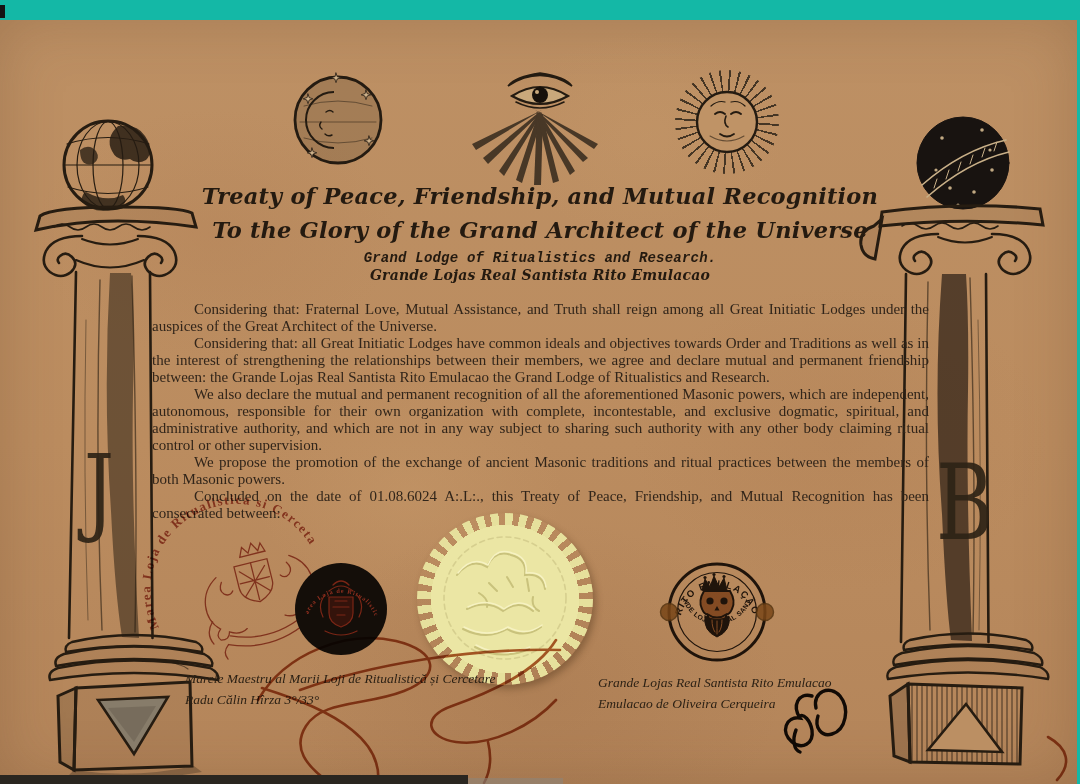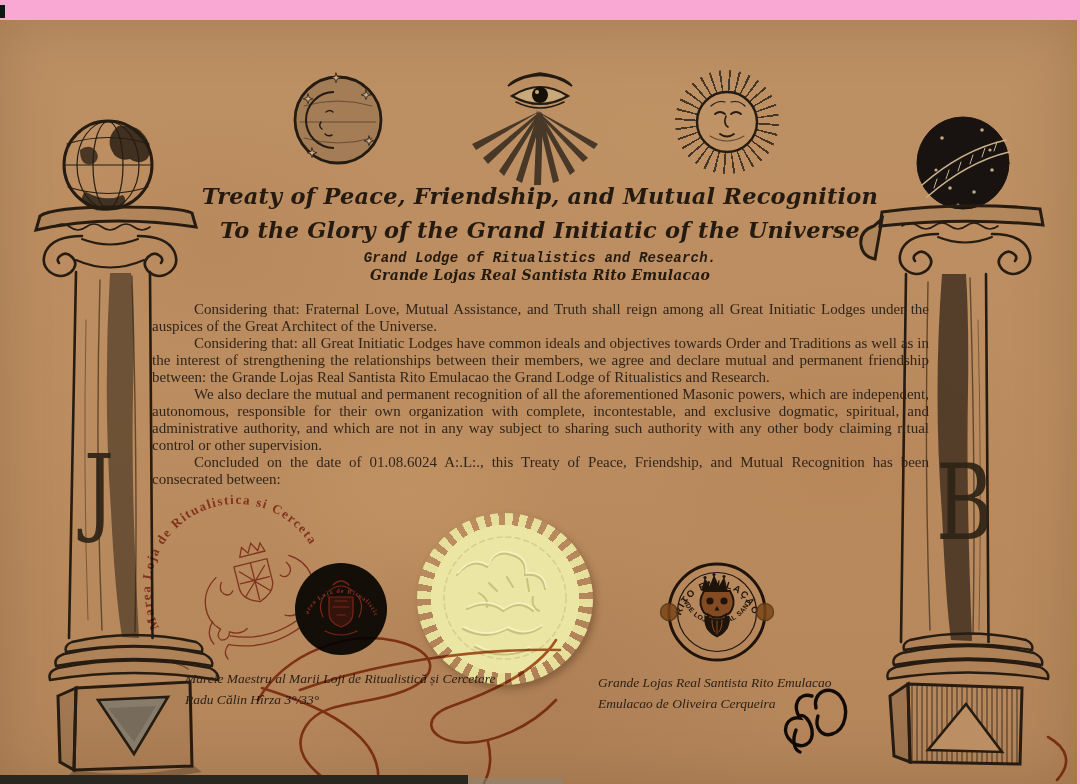--- a/index.html
+++ b/index.html
@@ -1,16 +1,16 @@
 <!DOCTYPE html>
 <html><head>
 <meta charset="utf-8">
 <style>
   html,body{margin:0;padding:0;background:#e8e8e8;}
-  .page{position:relative;width:1080px;height:784px;background:#f9a8d4;overflow:hidden;
+  .page{position:relative;width:1080px;height:784px;background:#14b8a6;overflow:hidden;
         font-family:"Liberation Serif", serif;}
   .corner-mark{position:absolute;left:0;top:5px;width:5px;height:13px;background:#141414;}
   .paper{position:absolute;left:0;top:20px;width:1077px;height:764px;
     background:
       radial-gradient(260px 180px at 20% 28%, rgba(176,124,82,.28), transparent 70%),
       radial-gradient(300px 220px at 78% 55%, rgba(170,118,76,.22), transparent 70%),
       radial-gradient(340px 240px at 50% 88%, rgba(145,98,62,.20), transparent 72%),
       radial-gradient(220px 160px at 38% 62%, rgba(208,164,114,.25), transparent 70%),
       radial-gradient(200px 150px at 60% 15%, rgba(205,160,110,.20), transparent 70%),
       linear-gradient(180deg,#bd9064 0%,#bb8c5f 55%,#b4855a 100%);
@@ -213,28 +213,29 @@
         <path d="M 440 80 q 17 10 34 0" stroke-width="1.1" opacity=".6"></path>
         <path d="M 445 58 q 5 -4 10 0 M 461 58 q 5 -4 10 0" stroke-width="2"></path>
         <path d="M 456 60 q -3 8 2 11" stroke-width="1.6"></path>
         <path d="M 450 78 q 7 5 14 0" stroke-width="1.8"></path>
         <path d="M 441 50 q 7 -6 14 -4 M 461 46 q 8 -2 14 4" stroke-width="1.2"></path>
       </g>
     </g>
   </svg>
 
   <div class="title-line t1">Treaty of Peace, Friendship, and Mutual Recognition</div>
-  <div class="title-line t2">To the Glory of the Grand Initiatic of the Universe</div>
+  <div class="title-line t2">To the Glory of the Grand Architect of the Universe</div>
   <div class="title-line sub">Grand Lodge of Ritualistics and Research.</div>
   <div class="title-line sub2">Grande Lojas Real Santista Rito Emulacao</div>
 
   <div class="body-text">
     <p>Considering that: Fraternal Love, Mutual Assistance, and Truth shall reign among all Great Initiatic Lodges under the auspices of the Great Architect of the Universe.</p>
     <p>Considering that: all Great Initiatic Lodges have common ideals and objectives towards Order and Traditions as well as in the interest of strengthening the relationships between their members, we agree and declare mutual and permanent friendship between: the Grande Lojas Real Santista Rito Emulacao the Grand Lodge of Ritualistics and Research.</p>
     <p>We also declare the mutual and permanent recognition of all the aforementioned Masonic powers, which are independent, autonomous, responsible for their own organization with complete, incontestable, and exclusive dogmatic, spiritual, and administrative authority, and which are not in any way subject to sharing such authority with any other body claiming ritual control or other supervision.</p>
+    <p>We propose the promotion of the exchange of ancient Masonic traditions and ritual practices between the members of both Masonic powers.</p>
     <p>Concluded on the date of 01.08.6024 A:.L:., this Treaty of Peace, Friendship, and Mutual Recognition has been consecrated between:</p>
   </div>
 
   <div class="pillar-letter letter-j">J</div>
   <div class="pillar-letter letter-b">B</div>
 
   <svg class="abs ill blend" style="left:118px;top:452px;" width="260" height="260" viewBox="0 0 260 260">
     <g transform="rotate(-14 130 130)" stroke="#a23a28" fill="none" opacity=".82" stroke-width="1.3" stroke-linecap="round">
       <defs>
           <path id="rs-arc" d="M 34 158 A 82 82 0 0 1 200 112"></path>

